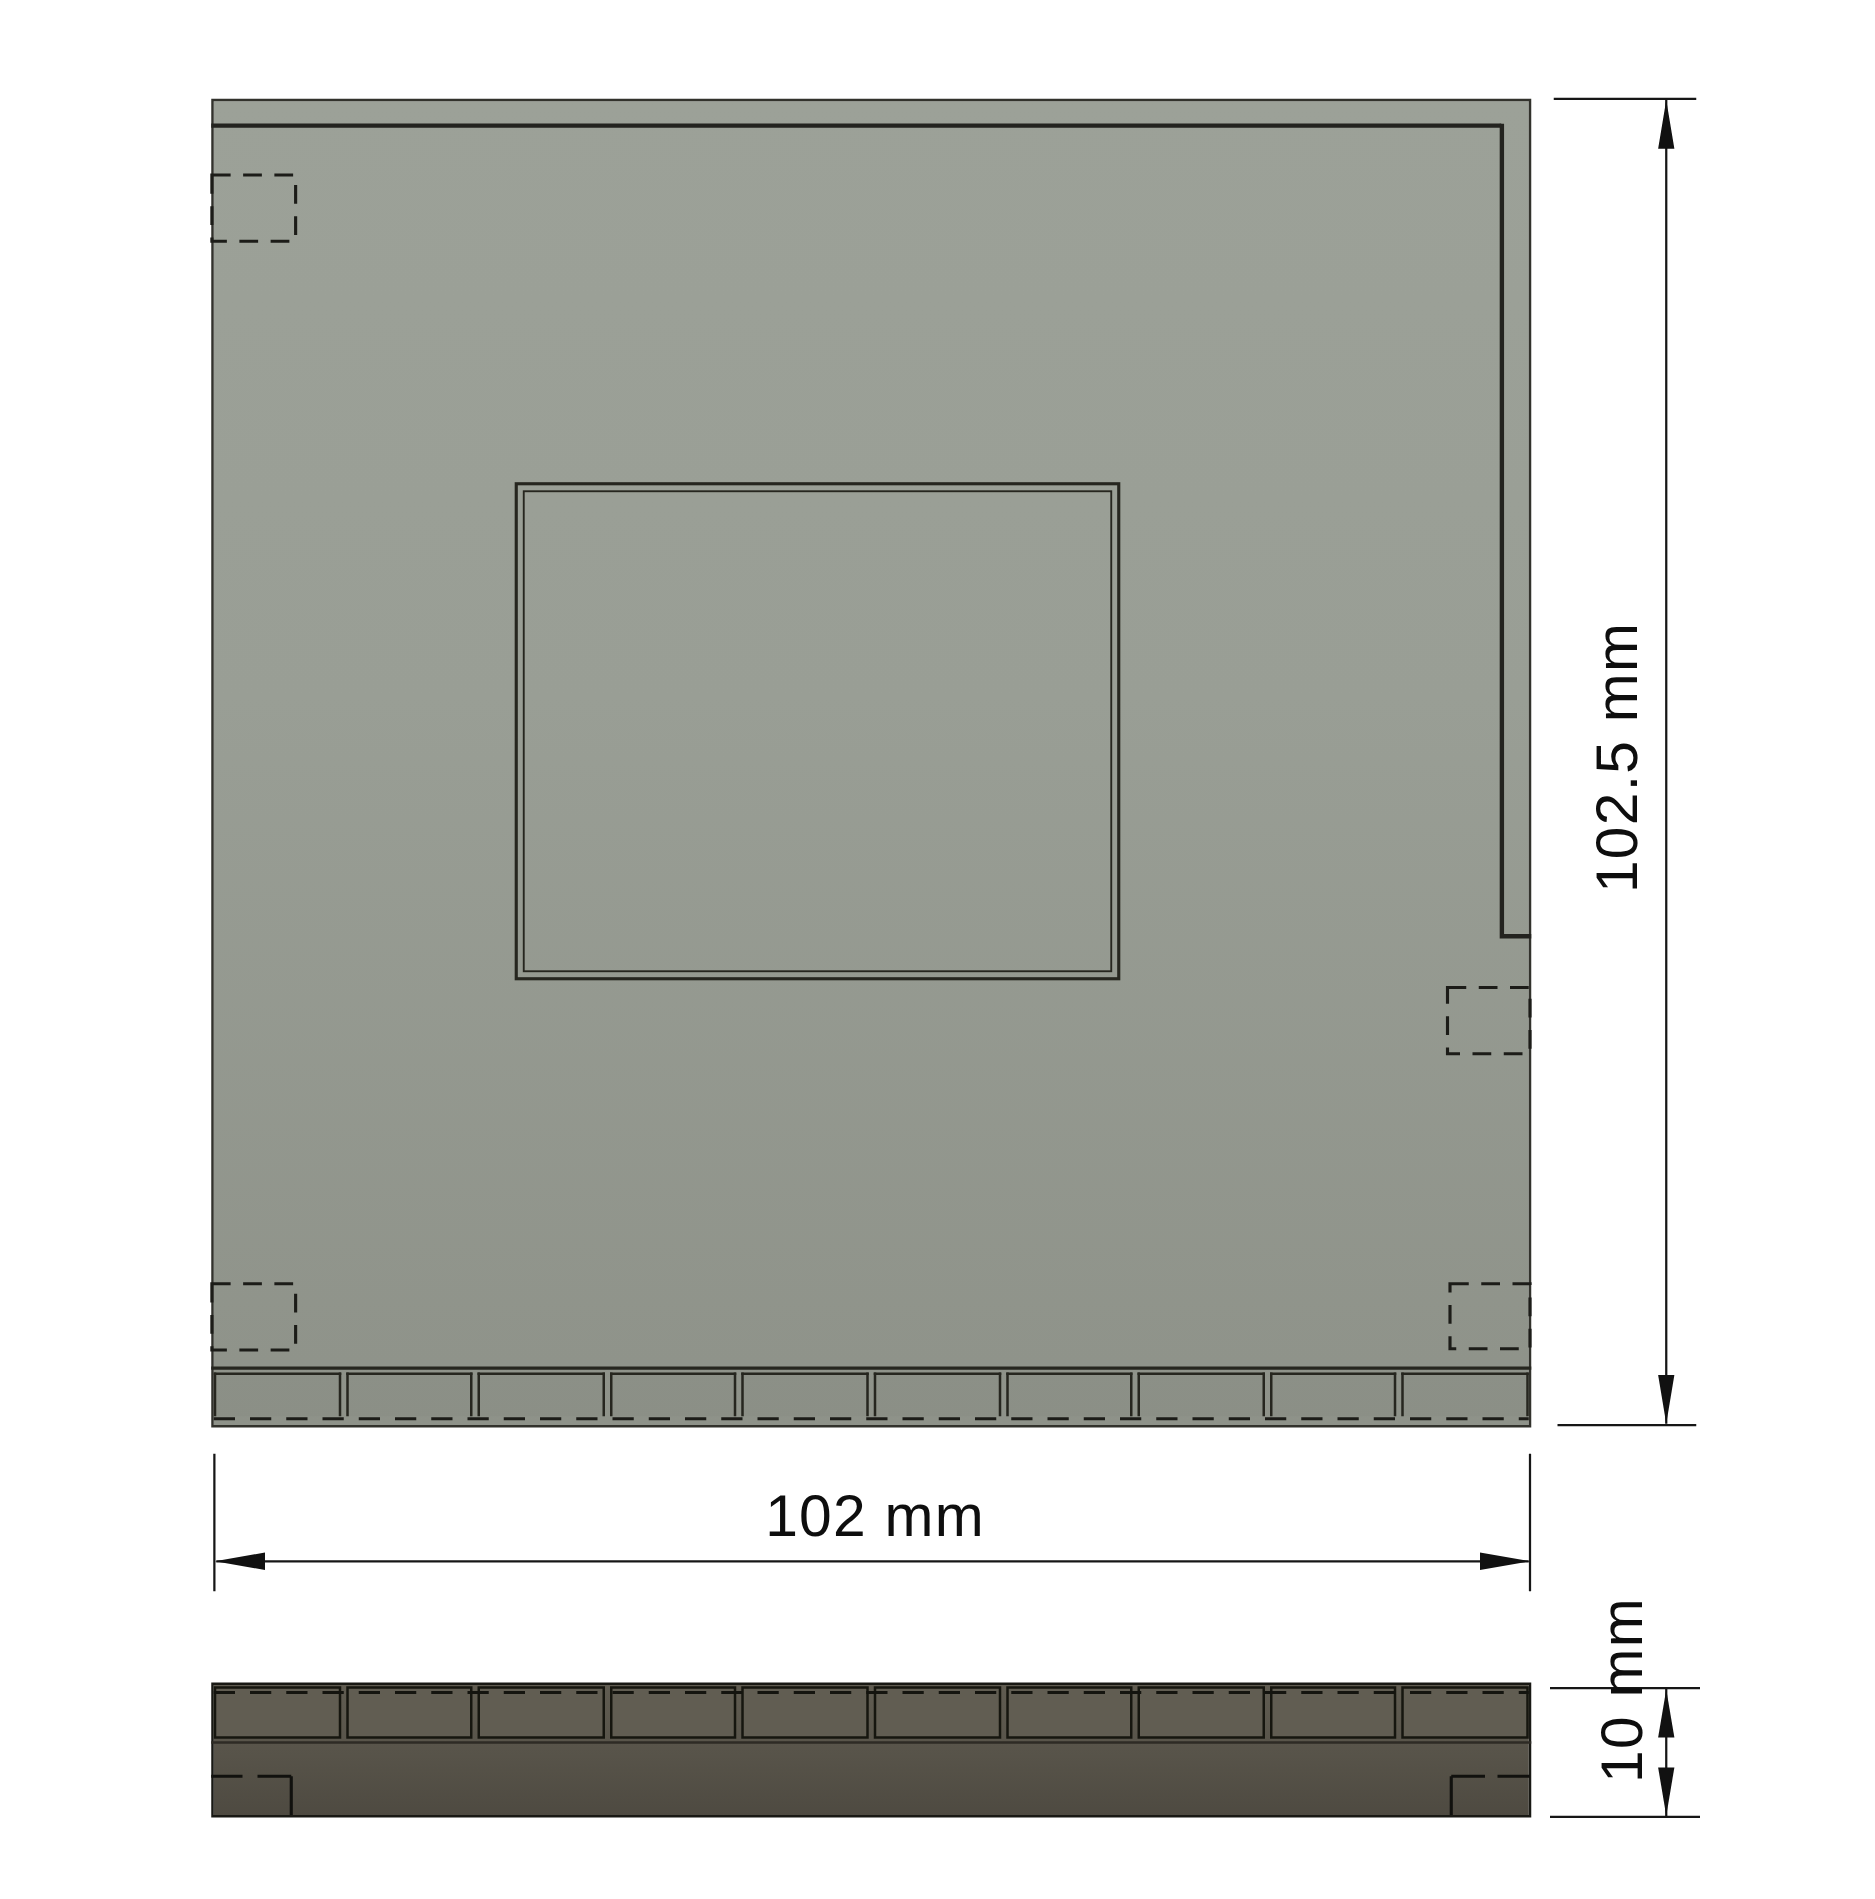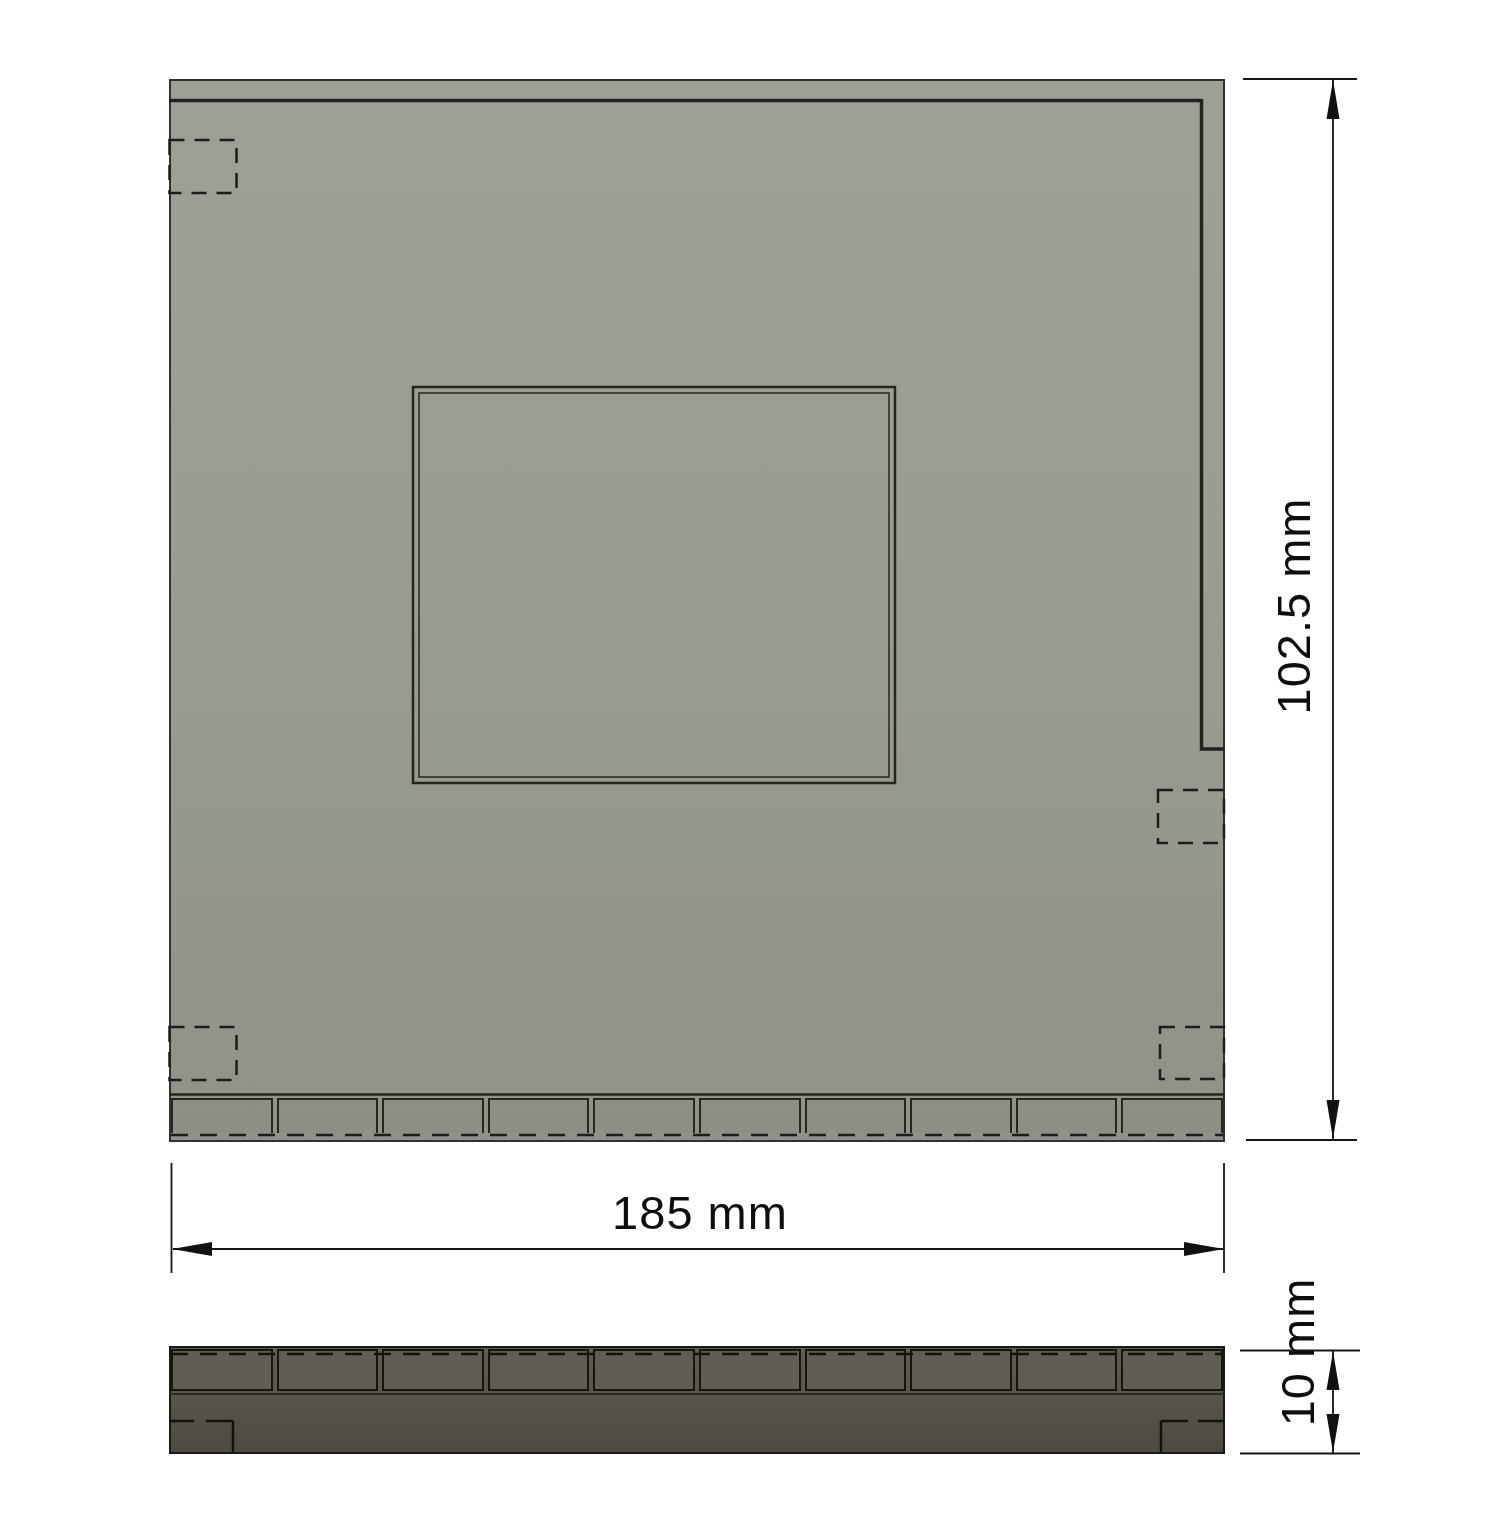--- a/index.html
+++ b/index.html
@@ -128,15 +128,15 @@
 
   <path d="M1240 1350.5 H1360" stroke="#161616" stroke-width="1.8" fill="none"></path>
   <path d="M1240 1453.5 H1360" stroke="#161616" stroke-width="1.8" fill="none"></path>
   <path d="M1333 1351 V1453" stroke="#161616" stroke-width="1.8" fill="none"></path>
   <polygon points="1333,1351.5 1326.5,1390 1339.5,1390" fill="#111"></polygon>
   <polygon points="1333,1452.5 1326.5,1414 1339.5,1414" fill="#111"></polygon>
 </svg>
 
 <div class="dim-label vertical" style="left:1293px;top:606px;">102.5 mm</div>
 
-<div class="dim-label" style="left:700px;top:1212px;">185 mm</div>
+<div class="dim-label" style="left:700px;top:1212px;">102 mm</div>
 
 <div class="dim-label vertical" style="left:1297px;top:1352px;">10 mm</div>
 
 </body></html>

